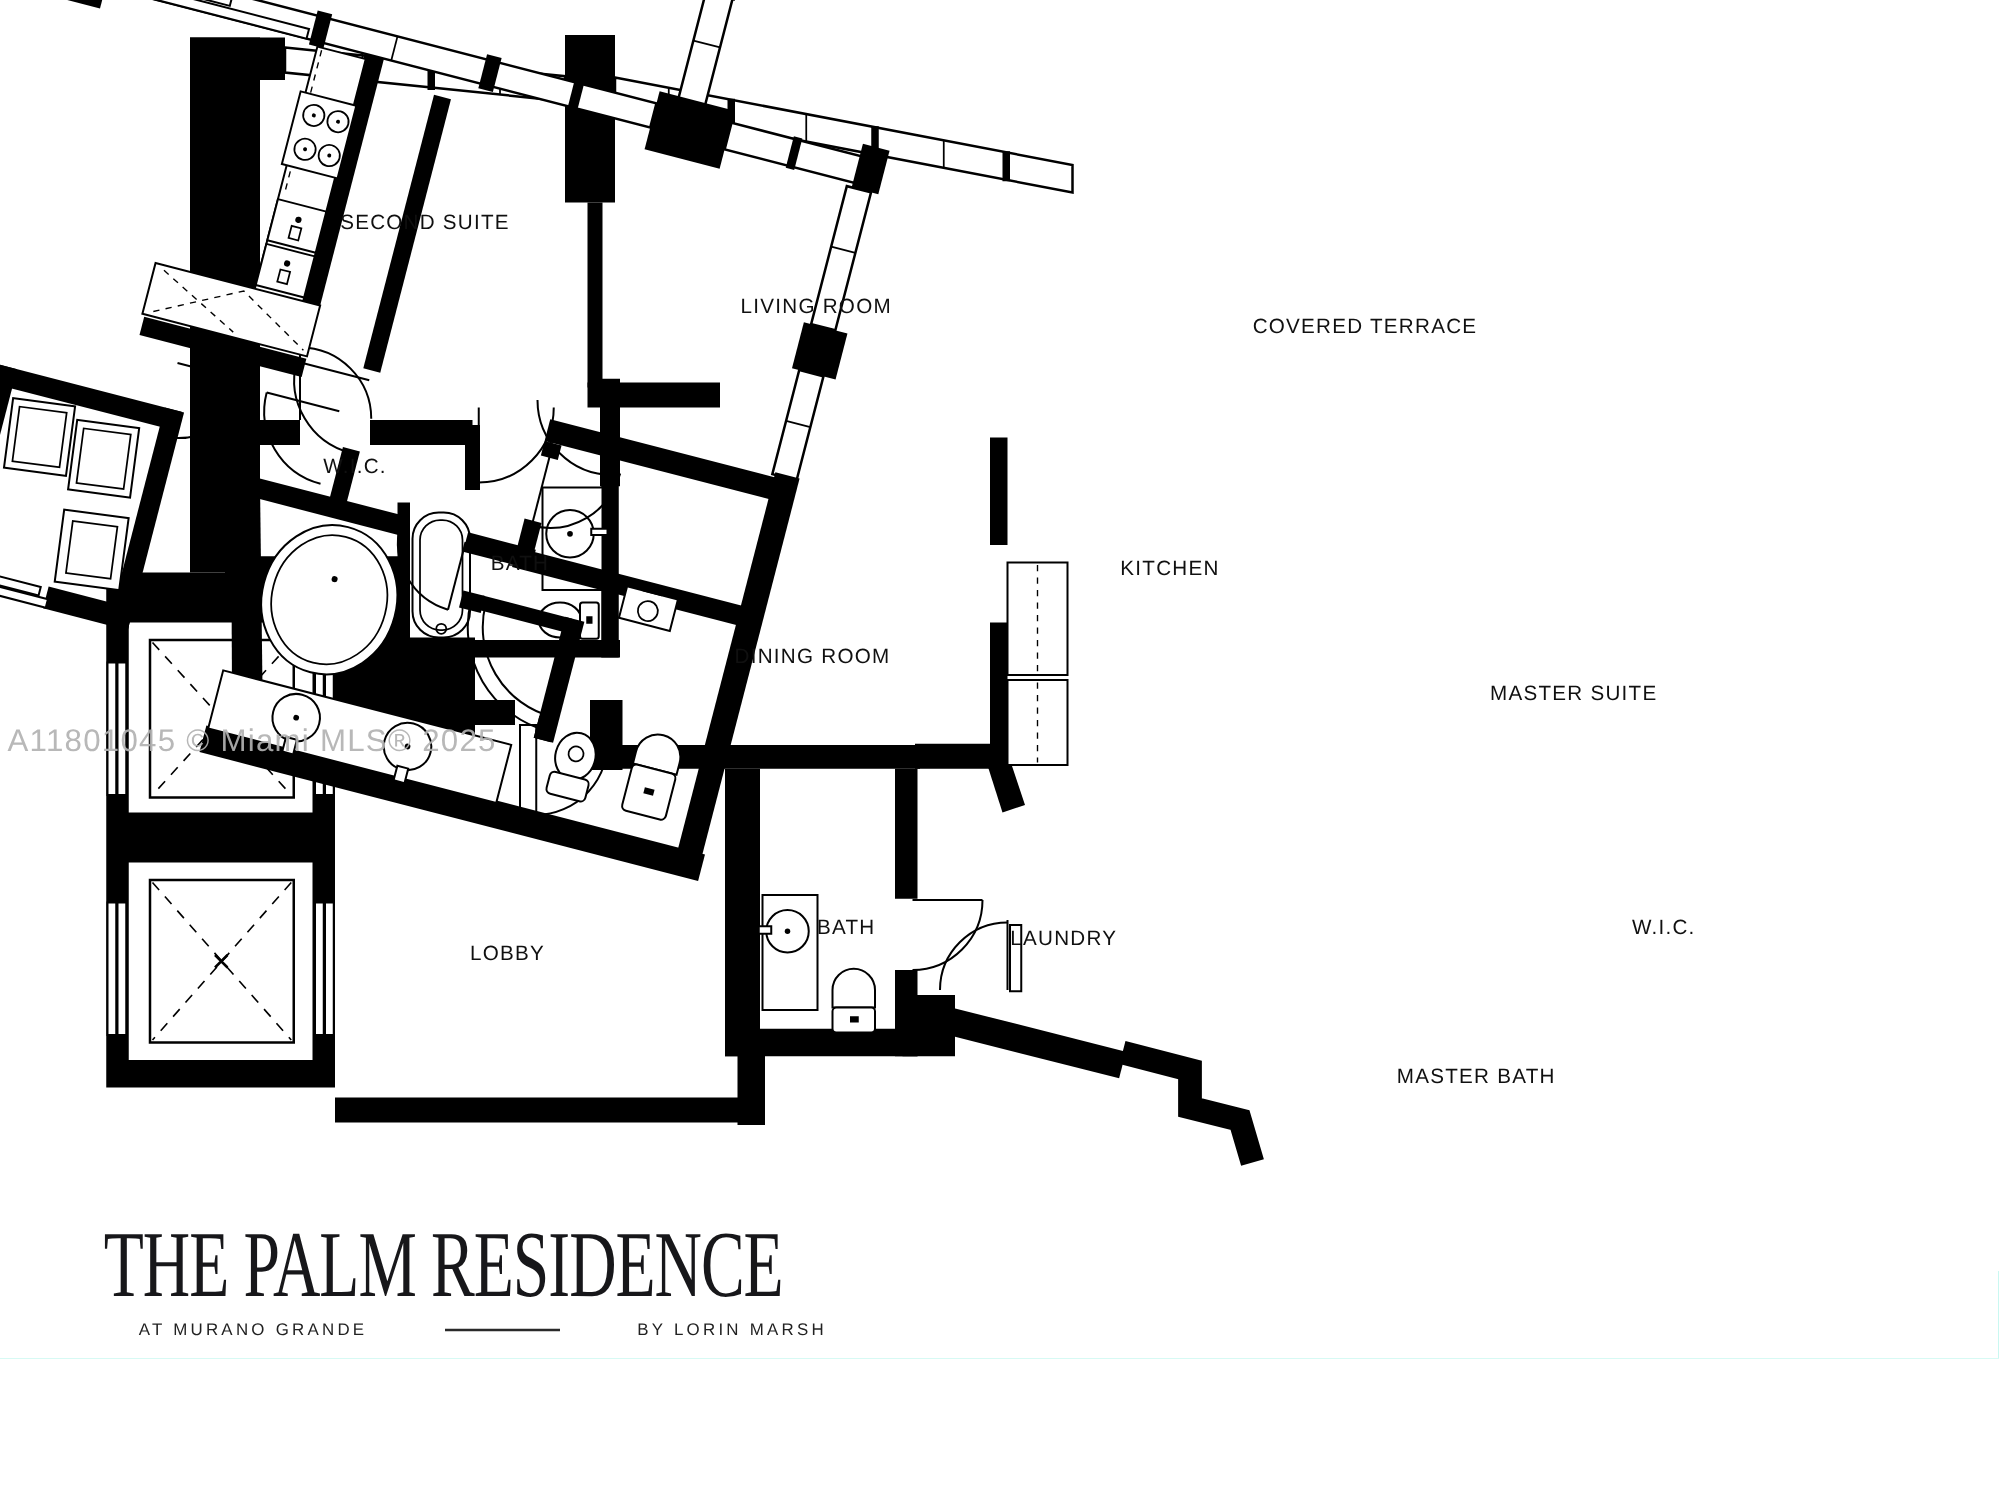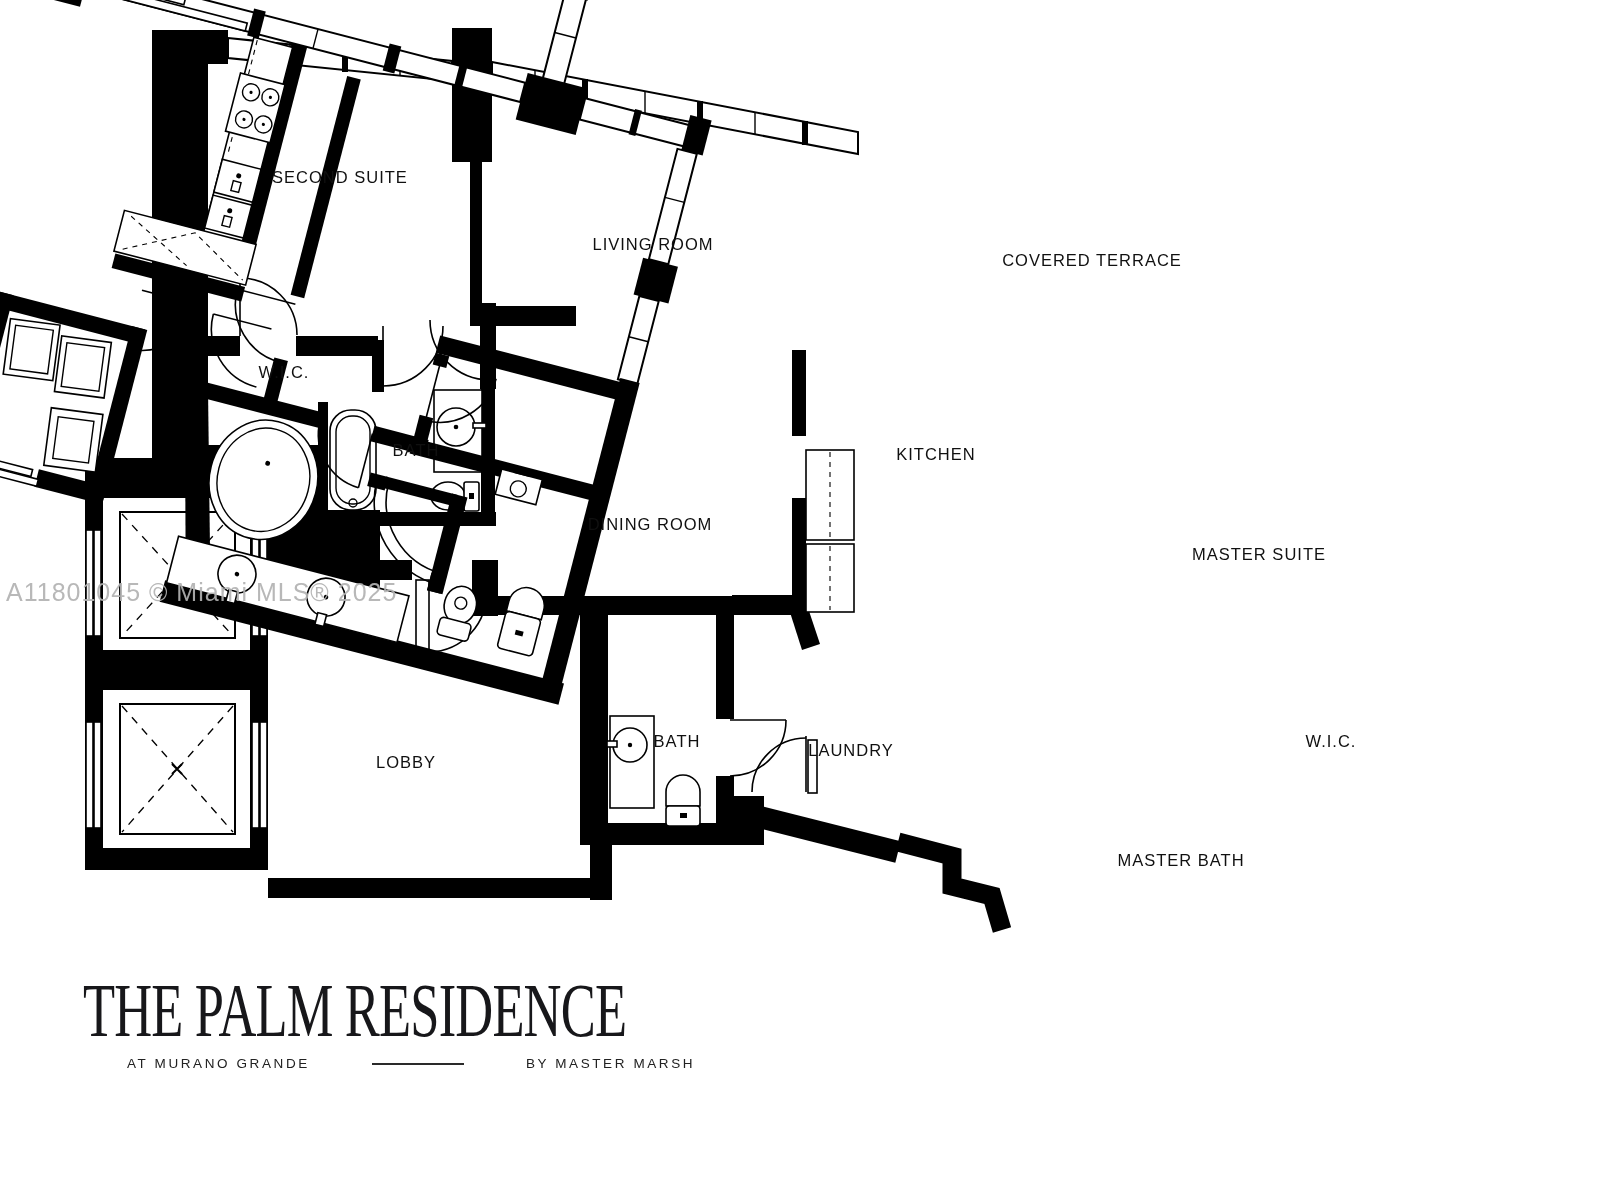--- a/index.html
+++ b/index.html
@@ -15,21 +15,21 @@
   .dash{stroke:#000;stroke-width:1.3;fill:none;stroke-dasharray:8 7;}
   .dash2{stroke:#000;stroke-width:1.1;fill:none;stroke-dasharray:5 5;}
   .lbl{font-family:"Liberation Sans",sans-serif;font-size:16.5px;letter-spacing:1px;
        fill:#101010;text-anchor:middle;}
   .wm{font-family:"Liberation Sans",sans-serif;font-size:25px;letter-spacing:1px;
       fill:#b2b2b2;opacity:.92;}
   .title-block{position:absolute;left:83px;top:968px;width:620px;}
   .brand-title{font-family:"Liberation Serif",serif;font-size:64px;font-weight:500;
                color:#17171a;white-space:nowrap;transform:scale(.82,1.18);
                transform-origin:left top;letter-spacing:-1px;}
-  .brand-sub{display:flex;align-items:center;margin-top:14px;margin-left:44px;
+  .brand-sub{display:flex;align-items:center;margin-top:14px;margin-left:28px;
              font-size:13.5px;letter-spacing:2.6px;color:#222;white-space:nowrap;gap:48px;}
   .brand-rule{width:92px;height:2px;background:#2a2a2a;margin:0 14px;}
 </style>
 </head>
 <body>
 
 <div id="stage">
 <svg width="1599" height="1199" viewBox="0 0 1599 1199">
 
   <rect x="0" y="0" width="1599" height="1199" fill="#ffffff"></rect>
@@ -343,16 +343,16 @@
   </g>
 
   <text class="wm" x="6" y="601">A11801045 © Miami MLS® 2025</text>
 </svg>
 
   <div class="title-block">
     <div class="brand-title">THE PALM RESIDENCE</div>
     <div class="brand-sub">
       <span>AT MURANO GRANDE</span>
       <span class="brand-rule"></span>
-      <span>BY MASTER MARSH</span>
+      <span>BY LORIN MARSH</span>
     </div>
   </div>
 </div>
 
 </body></html>

